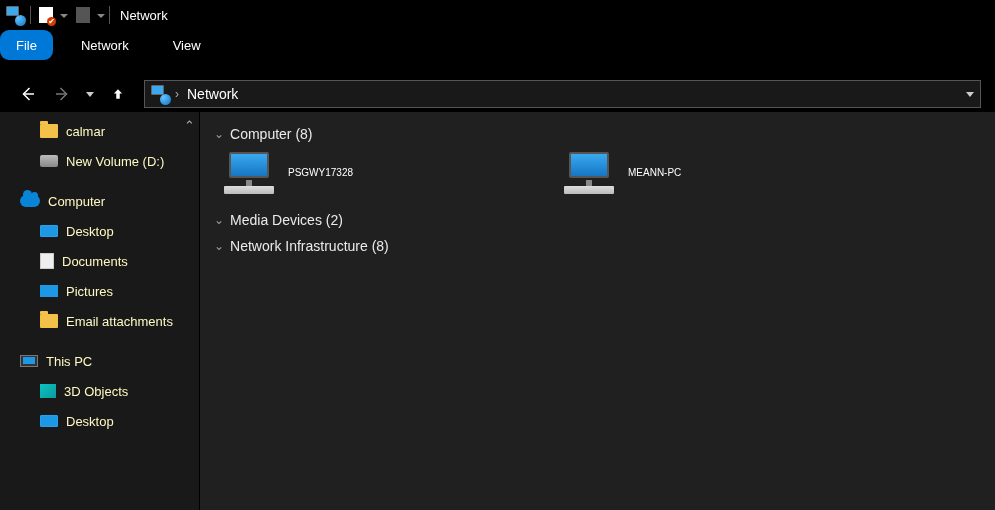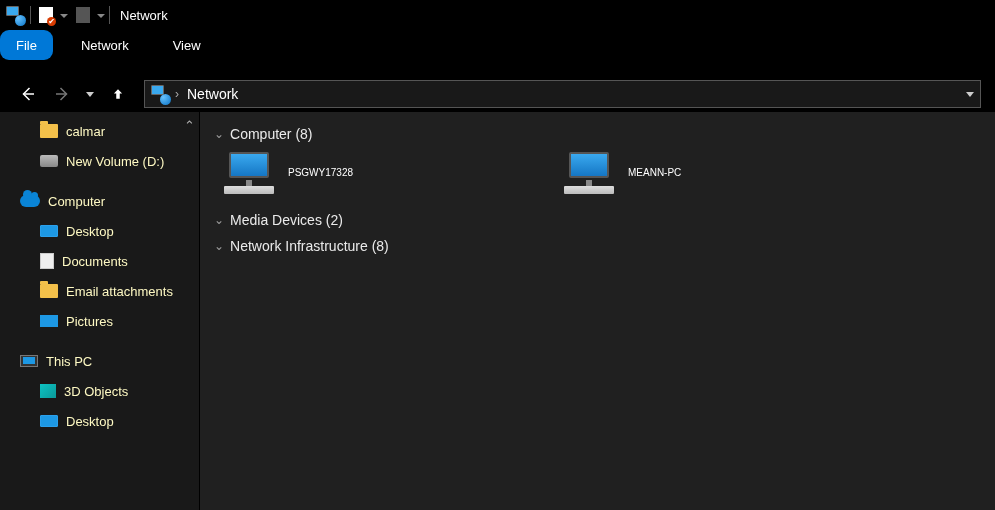--- a/index.html
+++ b/index.html
@@ -179,26 +179,26 @@
         </div>
         <div class="tree-item indent1">
           <span class="monitor"></span>
           <span>Desktop</span>
         </div>
         <div class="tree-item indent1">
           <span class="docicon"></span>
           <span>Documents</span>
         </div>
         <div class="tree-item indent1">
+          <span class="picicon"></span>
+          <span>Pictures</span>
+        </div>
+        <div class="tree-item indent1">
           <span class="folder"></span>
           <span>Email attachments</span>
-        </div>
-        <div class="tree-item indent1">
-          <span class="picicon"></span>
-          <span>Pictures</span>
         </div>
         <div class="tree-group-gap"></div>
         <div class="tree-item root">
           <span class="pcicon"></span>
           <span>This PC</span>
         </div>
         <div class="tree-item indent1">
           <span class="cubeicon"></span>
           <span>3D Objects</span>
         </div>

